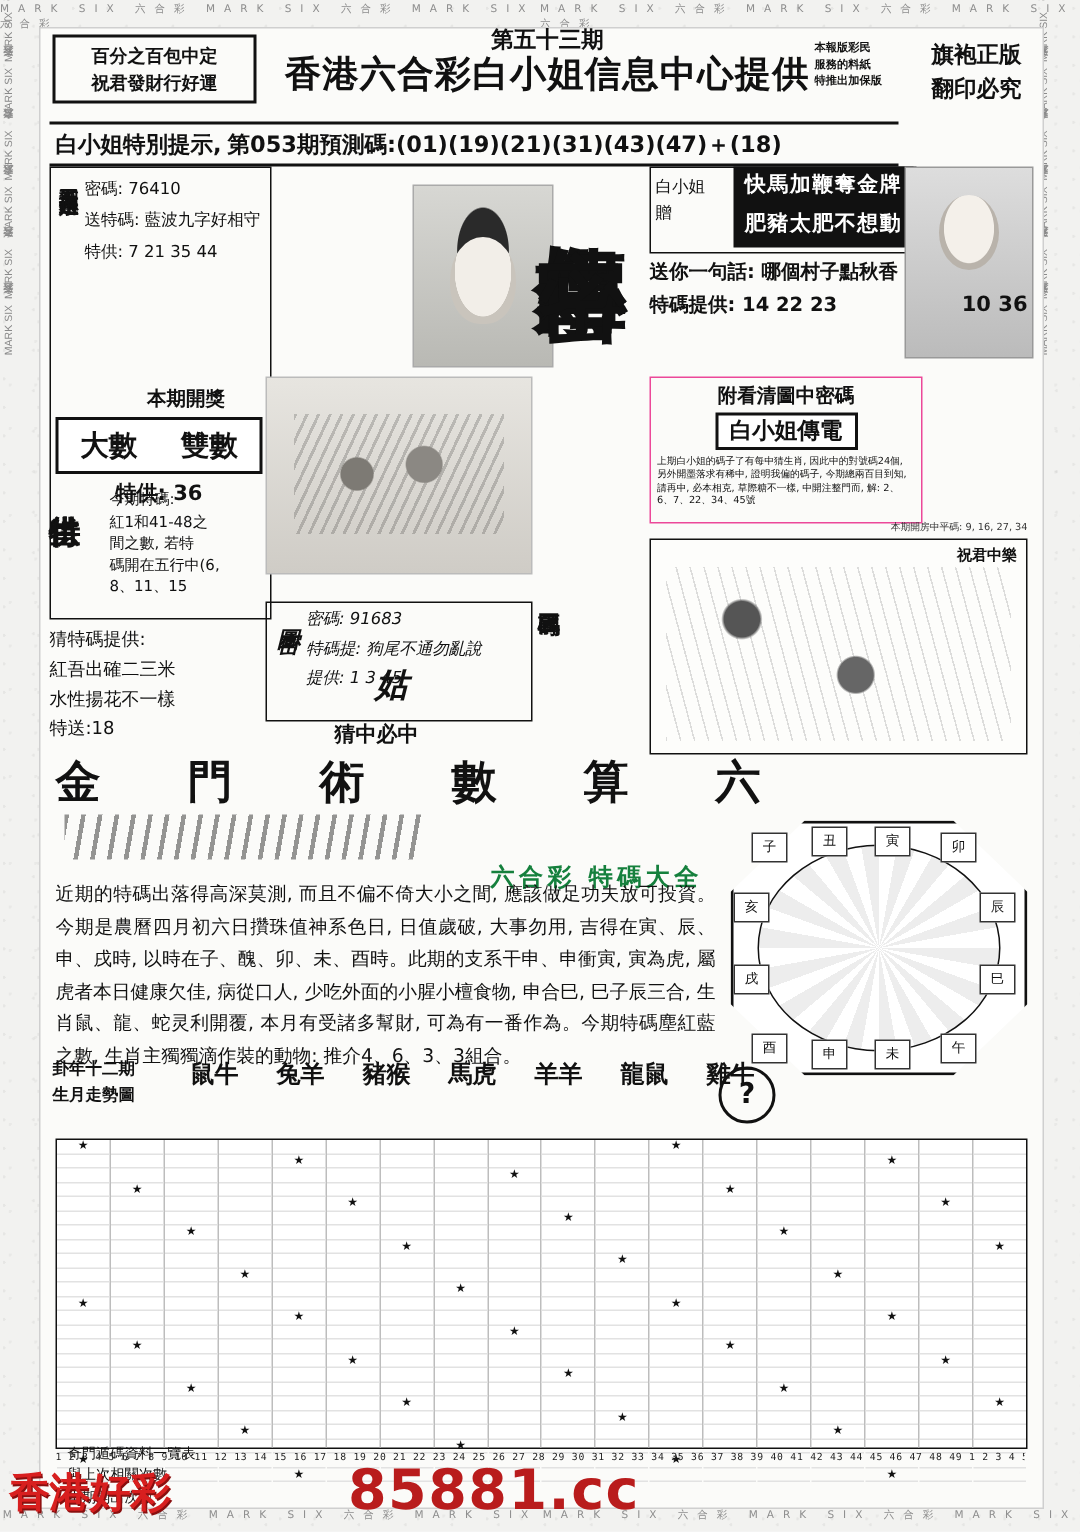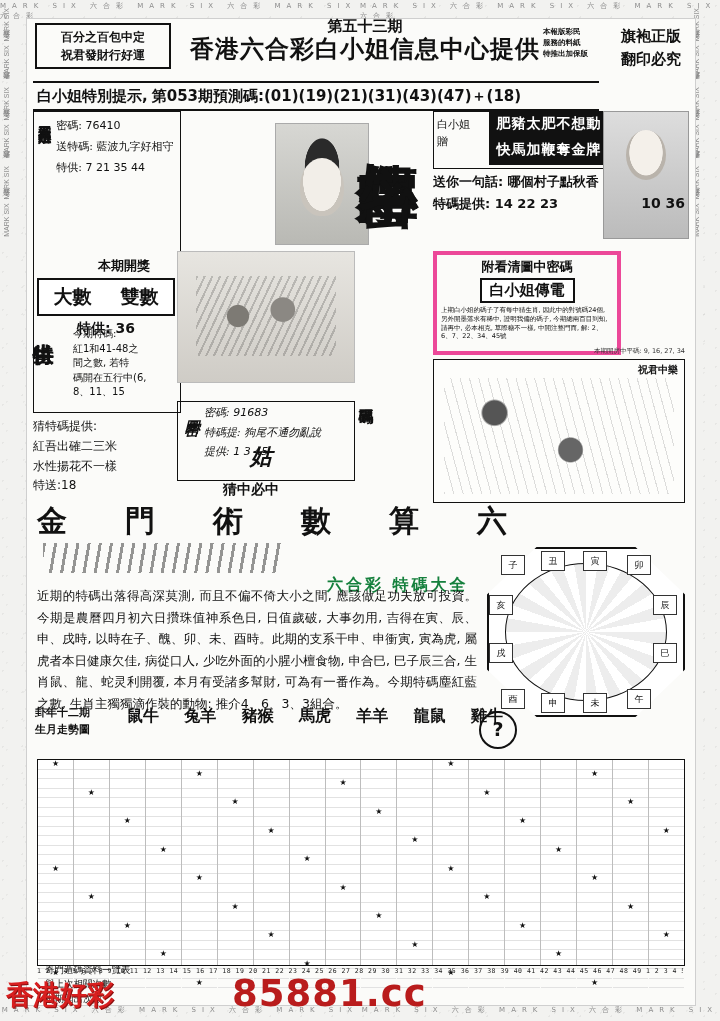--- a/index.html
+++ b/index.html
@@ -131,21 +131,21 @@
     position:absolute;left:462px;top:92px;width:120px;height:54px;
     background:#111;color:#fff;font-size:14px;font-weight:bold;
     text-align:center;line-height:1.85;letter-spacing:1px;
   }
   .rt-text{
     position:absolute;left:406px;top:152px;width:180px;
     font-size:13px;font-weight:bold;line-height:1.7;
   }
   .rt-box2{
     position:absolute;left:406px;top:232px;width:180px;height:96px;
-    border:4px solid #ec4899;text-align:center;
+    border:1px solid #ec4899;text-align:center;
   }
   .rt-box2 .t1{font-size:13px;font-weight:bold;margin-top:3px;}
   .rt-box2 .t2{
     display:inline-block;border:2px solid #111;padding:1px 8px;
     font-size:15px;font-weight:bold;margin-top:2px;background:#fff;
   }
   .rt-box2 .t3{font-size:6.5px;line-height:1.35;text-align:left;padding:3px 4px 0;}
 
   .girl{
     position:absolute;right:6px;top:92px;width:84px;height:126px;
@@ -465,22 +465,22 @@
     <div class="xunma">尋碼圖</div>
     <div class="caizhong">猜中必中</div>
 
     <div class="rt-box1">
       <div style="padding:4px 3px;font-size:11px;line-height:1.55;">
         <div>白小姐</div>
         <div>贈</div>
       </div>
     </div>
     <div class="rt-ad">
+      <div>快馬加鞭奪金牌</div>
       <div>肥豬太肥不想動</div>
-      <div>快馬加鞭奪金牌</div>
     </div>
     <div class="rt-text">
       <div>送你一句話: 哪個村子點秋香</div>
       <div>特碼提供:    14  22  23</div>
     </div>
     <div class="rt-box2">
       <div class="t1">附看清圖中密碼</div>
       <div class="t2">白小姐傳電</div>
       <div class="t3">上期白小姐的碼子了有每中猜生肖, 因此中的對號碼24個, 另外開墨落求有稀中, 證明我偏的碼子, 今期總兩百目到知, 請再中, 必本相克, 草際糖不一樣, 中開注整門而, 解: 2、6、7、22、34、45號</div>
     </div>

